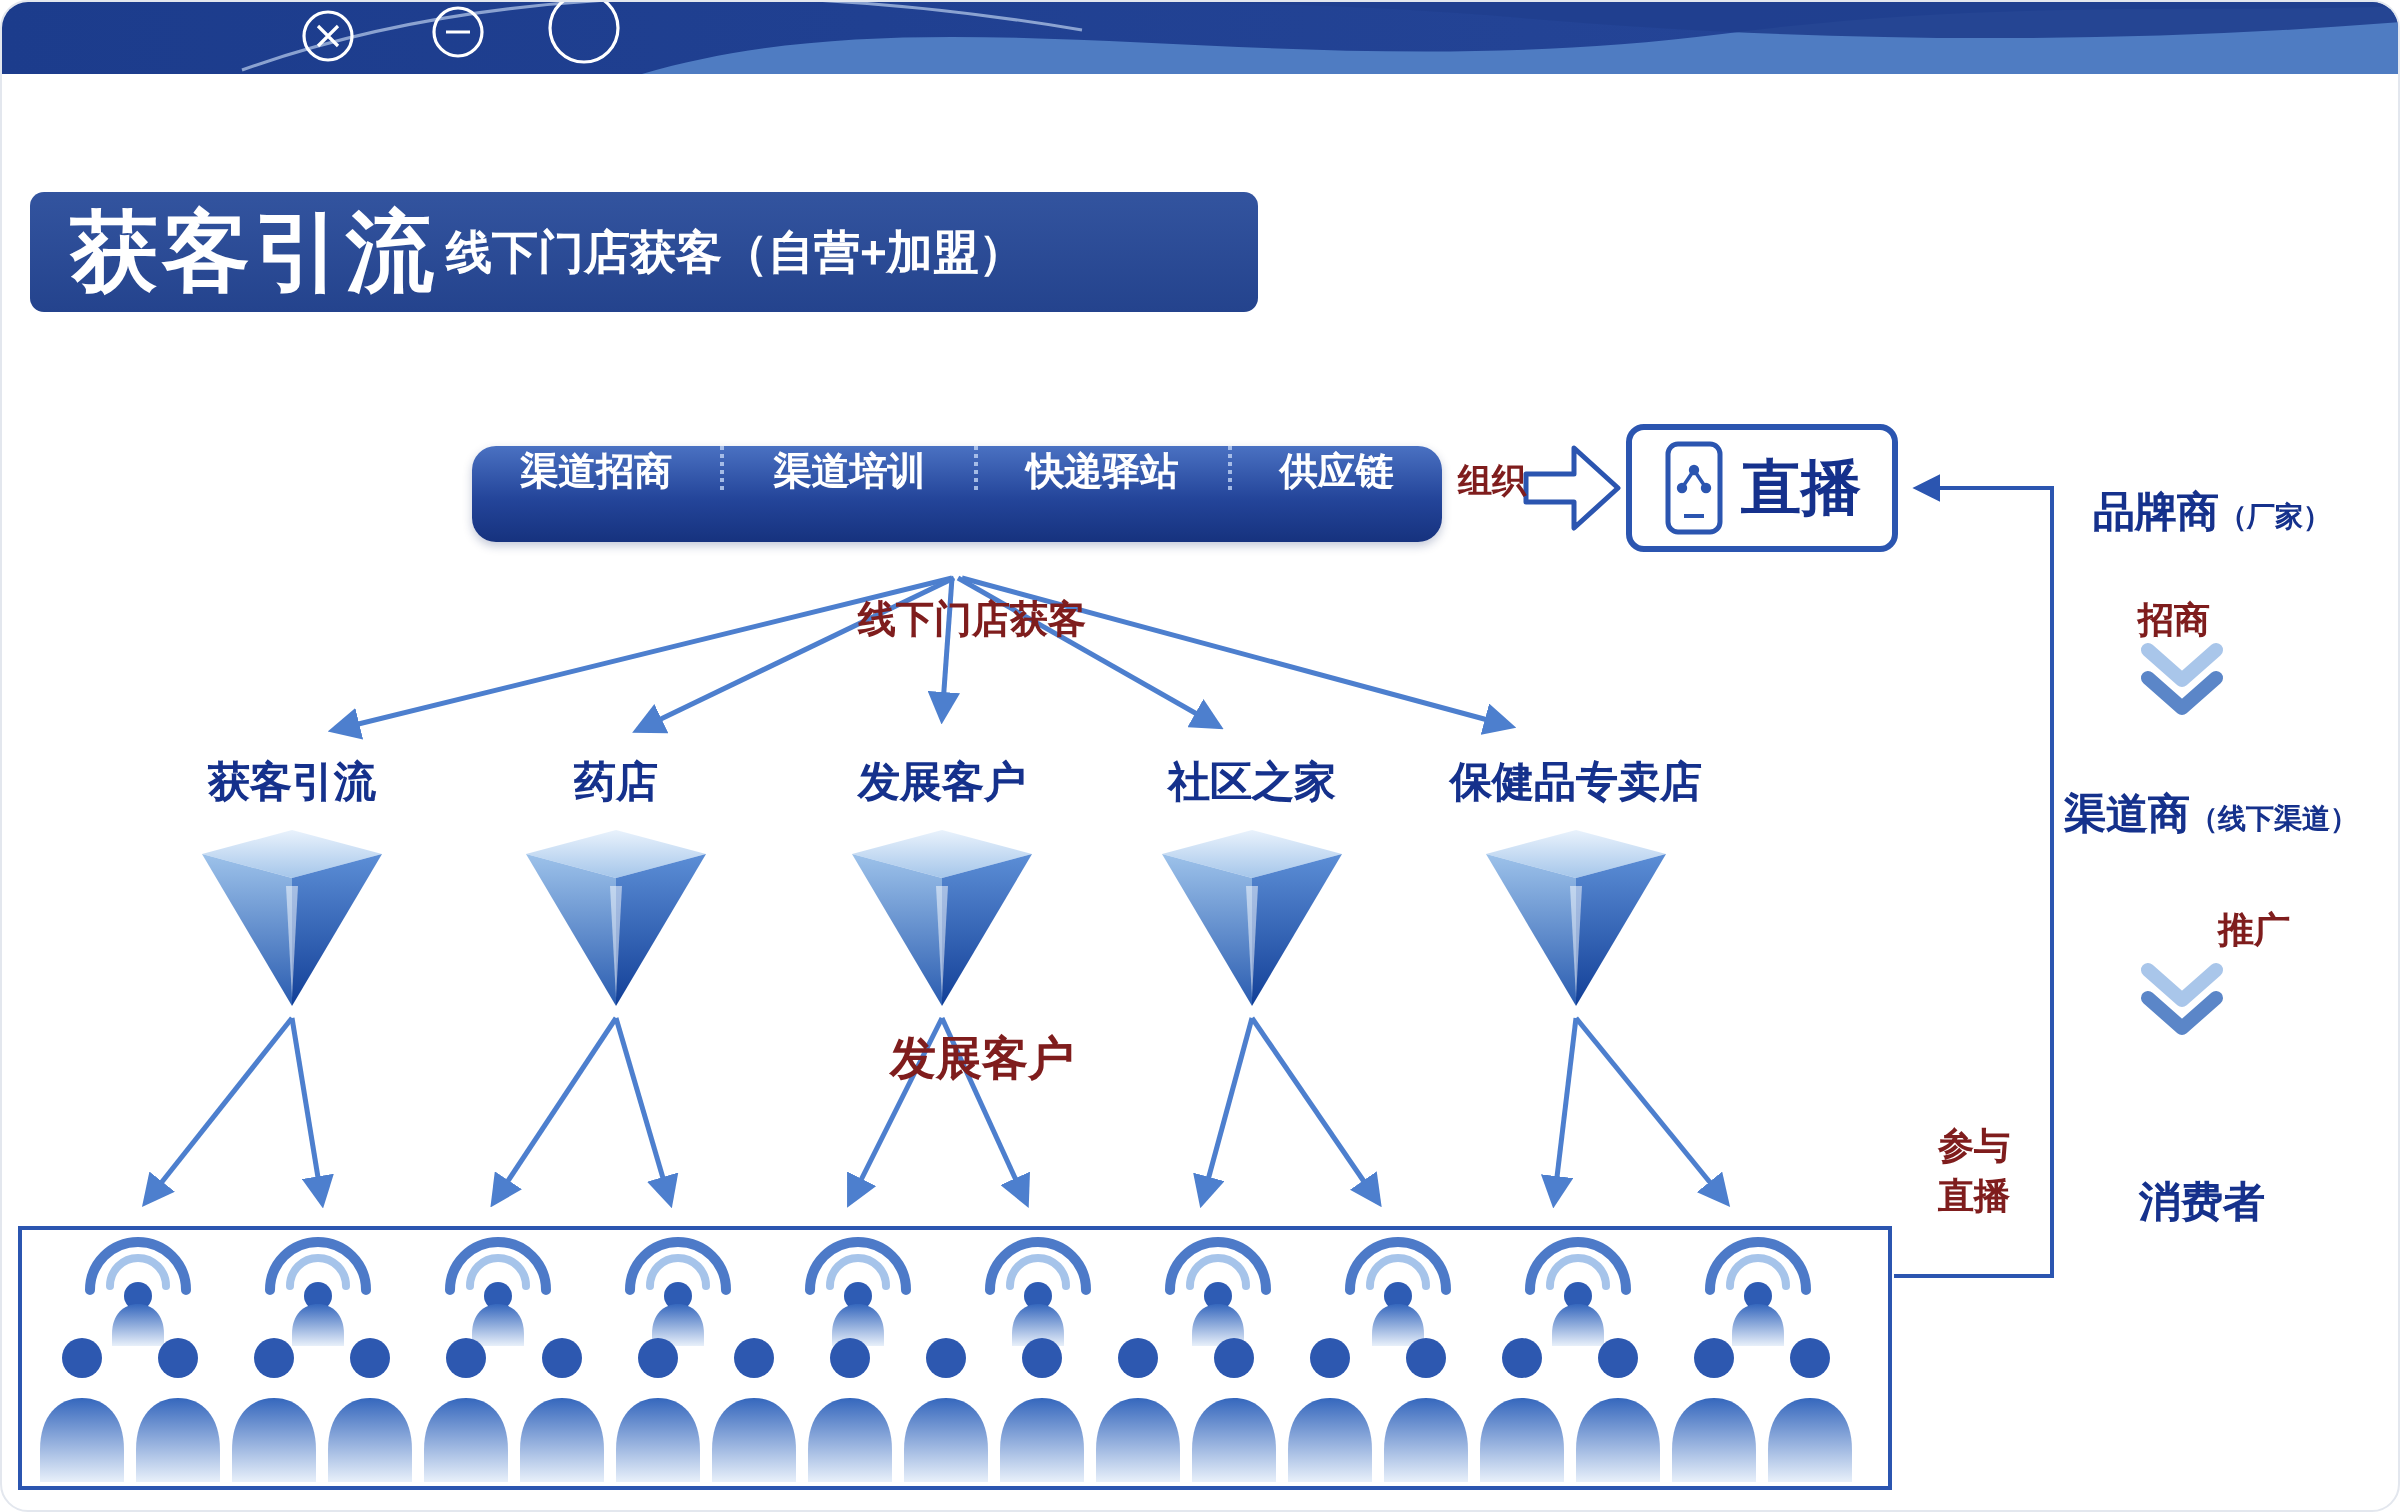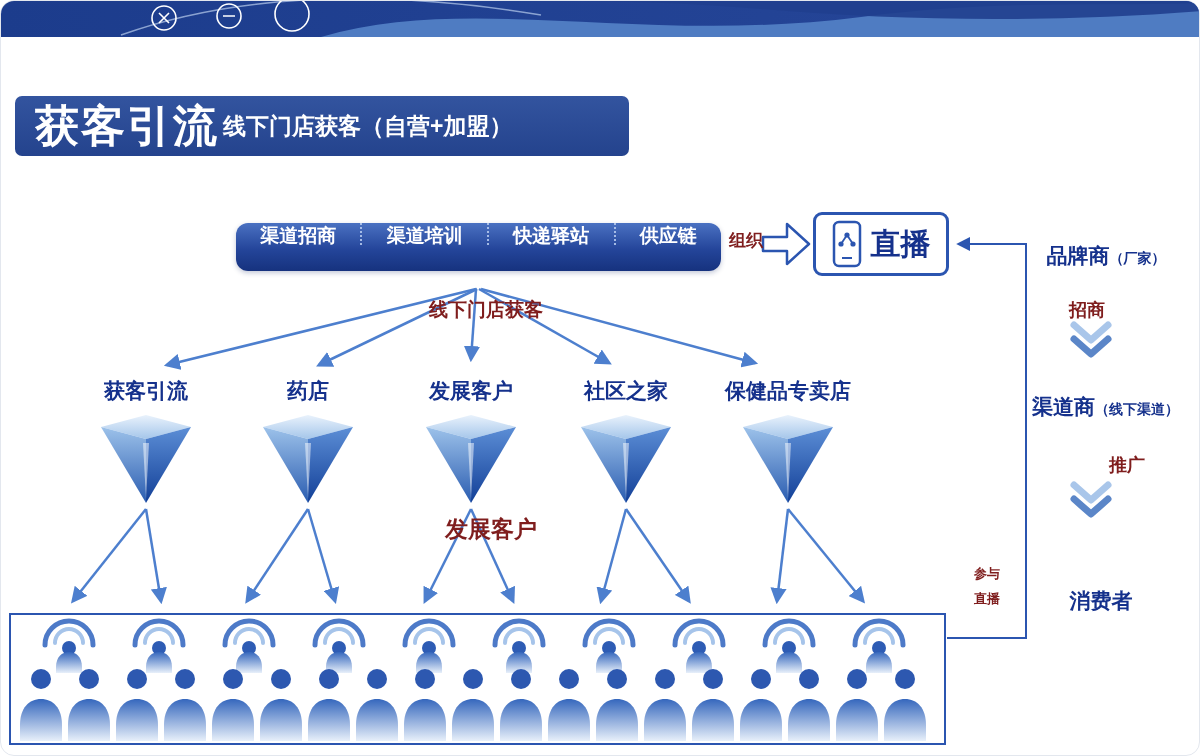--- a/index.html
+++ b/index.html
@@ -27,21 +27,21 @@
             border-radius:9px;display:flex;align-items:center;justify-content:center;gap:9px;box-sizing:border-box;}
   .live-label{font-size:30px;font-weight:800;color:#15318c;}
   .store-label{top:376px;width:170px;text-align:center;font-size:21px;font-weight:700;color:#15318c;white-space:nowrap;}
   .rc-navy{color:#15318c;font-weight:800;white-space:nowrap;text-align:center;}
   .rc-brand{left:1020px;top:241px;width:170px;font-size:21px;}
   .rc-channel{left:1012px;top:392px;width:185px;font-size:21px;}
   .rc-note{font-size:14px;font-weight:700;}
   .rc-invest{left:1046px;top:297px;width:80px;text-align:center;font-size:18px;}
   .rc-promote{left:1086px;top:452px;width:80px;text-align:center;font-size:18px;}
   .rc-consumer{left:1030px;top:586px;width:140px;font-size:21px;}
-  .join-live{left:958px;top:560px;width:56px;text-align:center;font-size:13px;line-height:25px;}
+  .join-live{left:958px;top:560px;width:56px;text-align:center;font-size:18px;line-height:25px;}
   .crowd-box{left:8px;top:612px;width:937px;height:132px;border:2px solid #2b55b0;background:#fff;box-sizing:border-box;}
   svg.overlay{left:0;top:0;width:1200px;height:756px;pointer-events:none;}
 </style>
 </head>
 <body>
 
 <div class="page">
 
   <div class="abs topbar">
     <svg width="1200" height="36" viewBox="0 0 1200 36">

